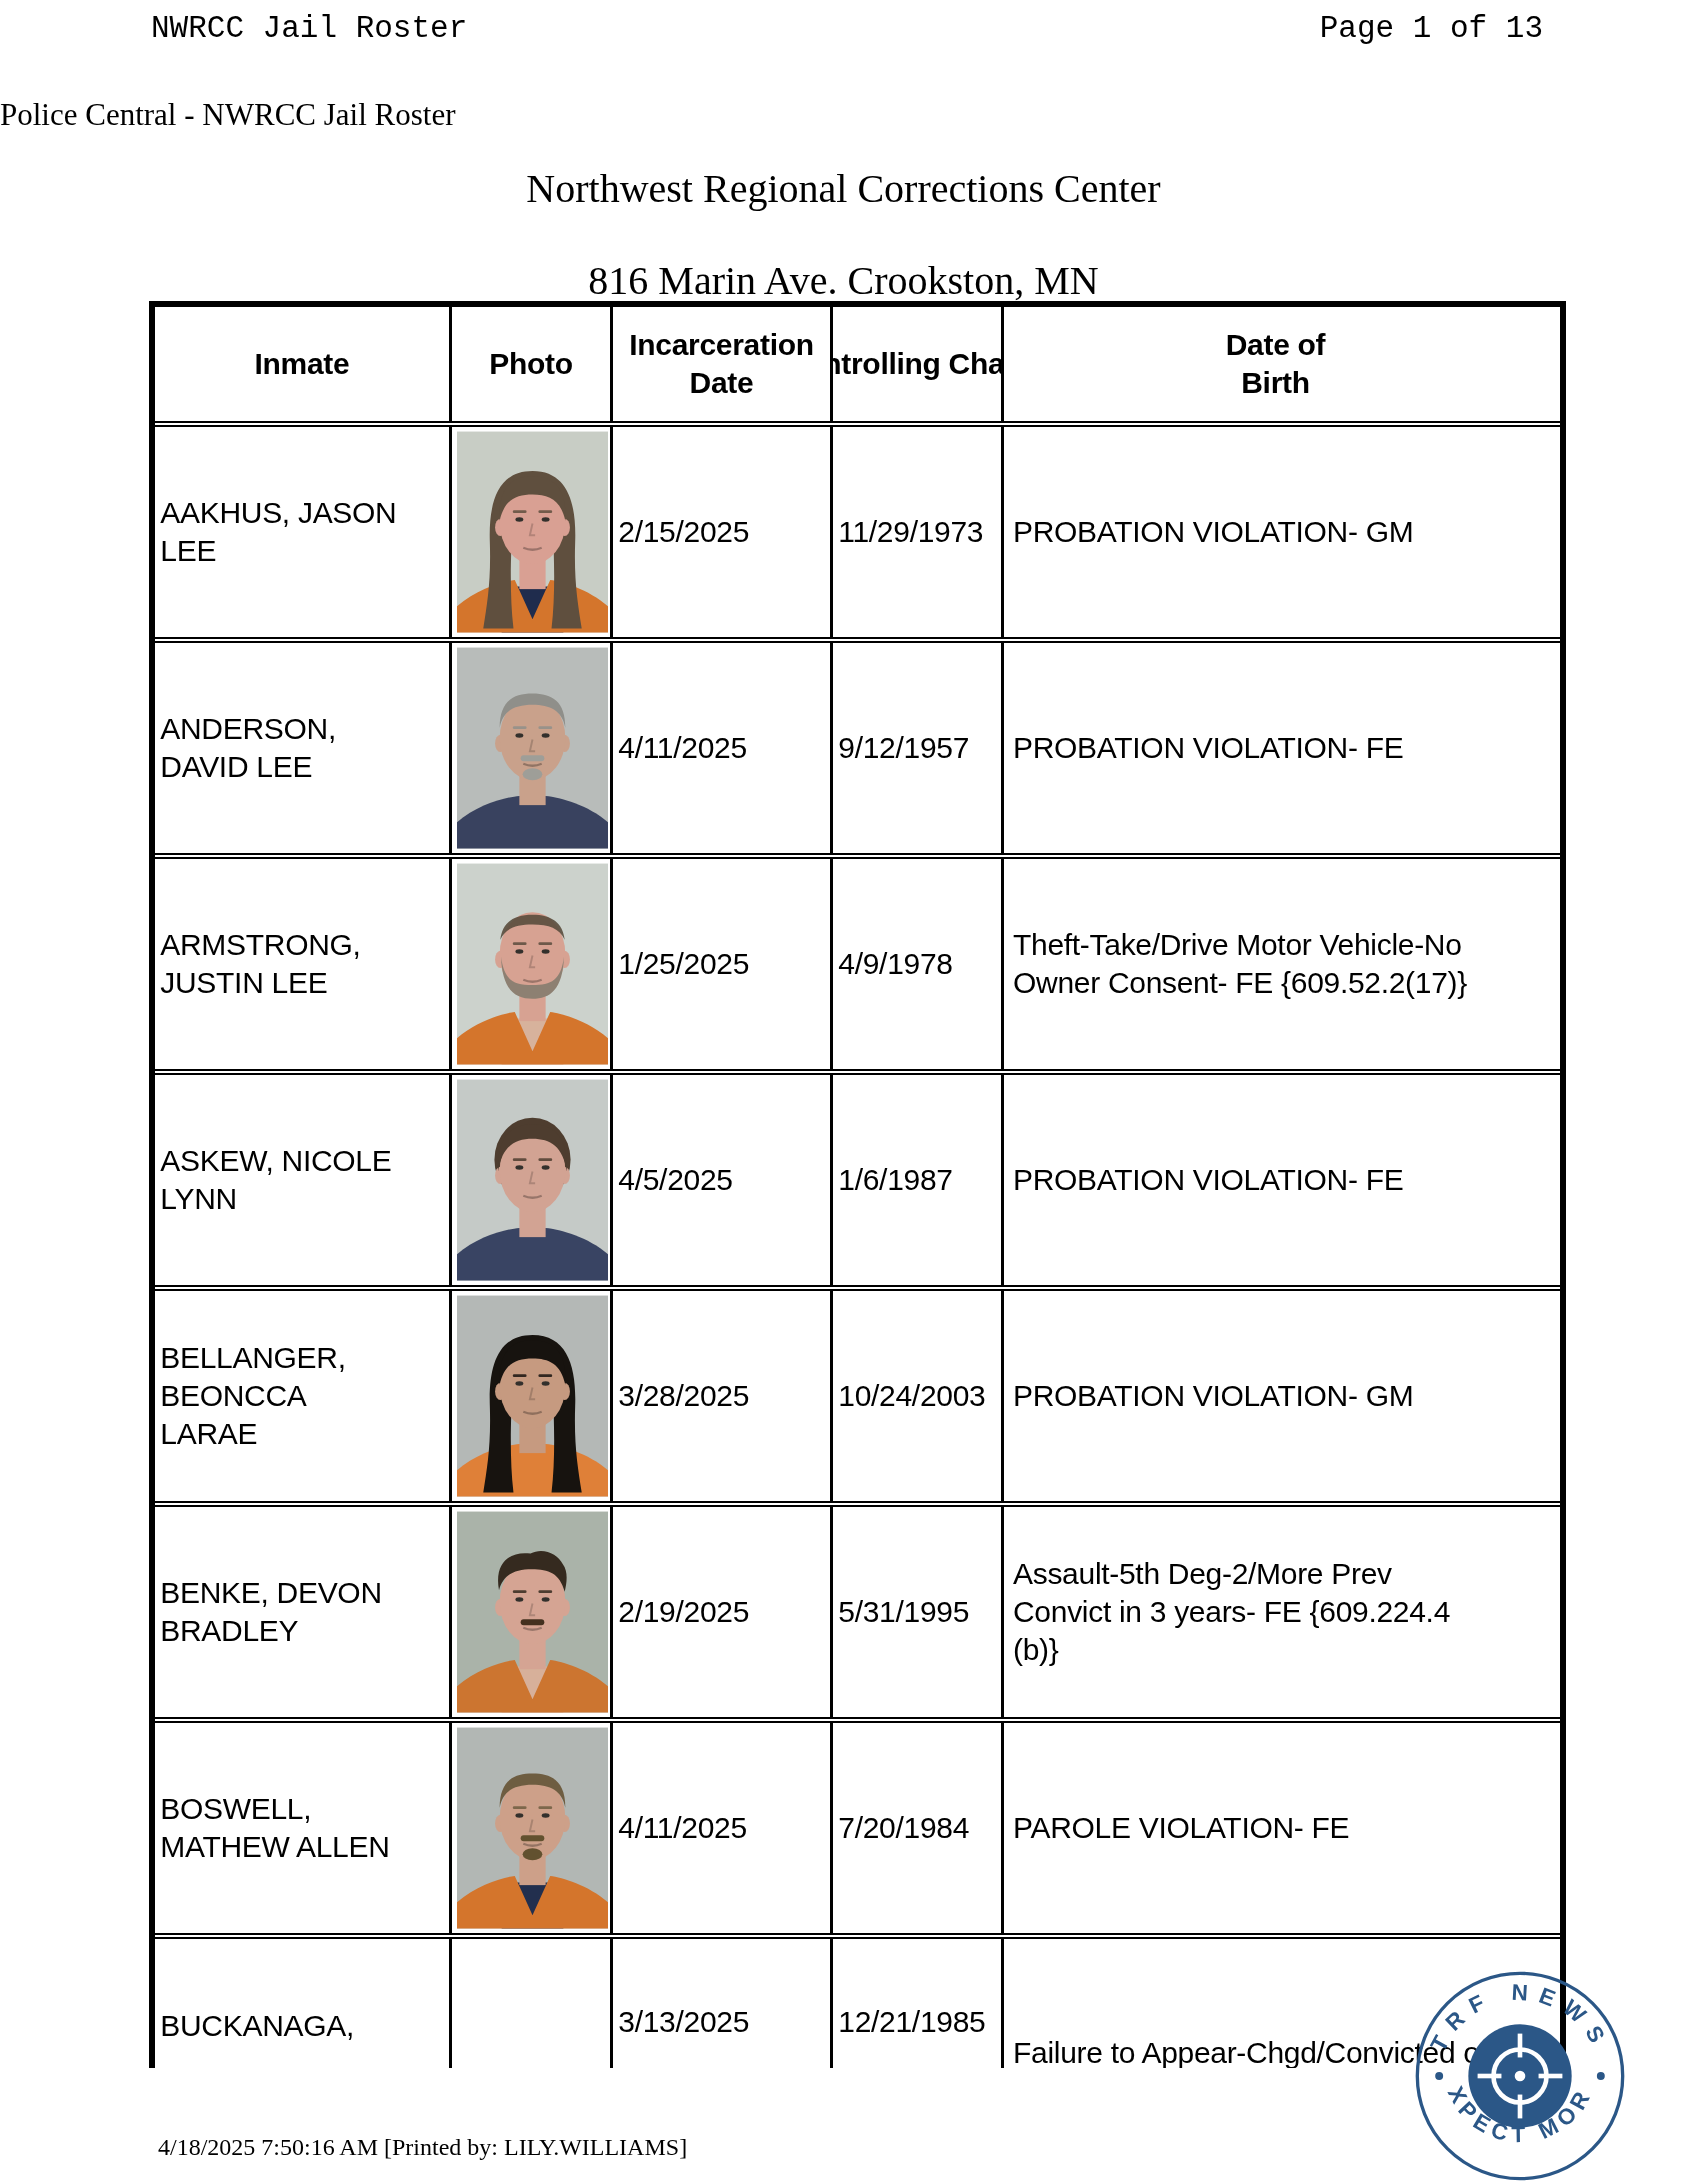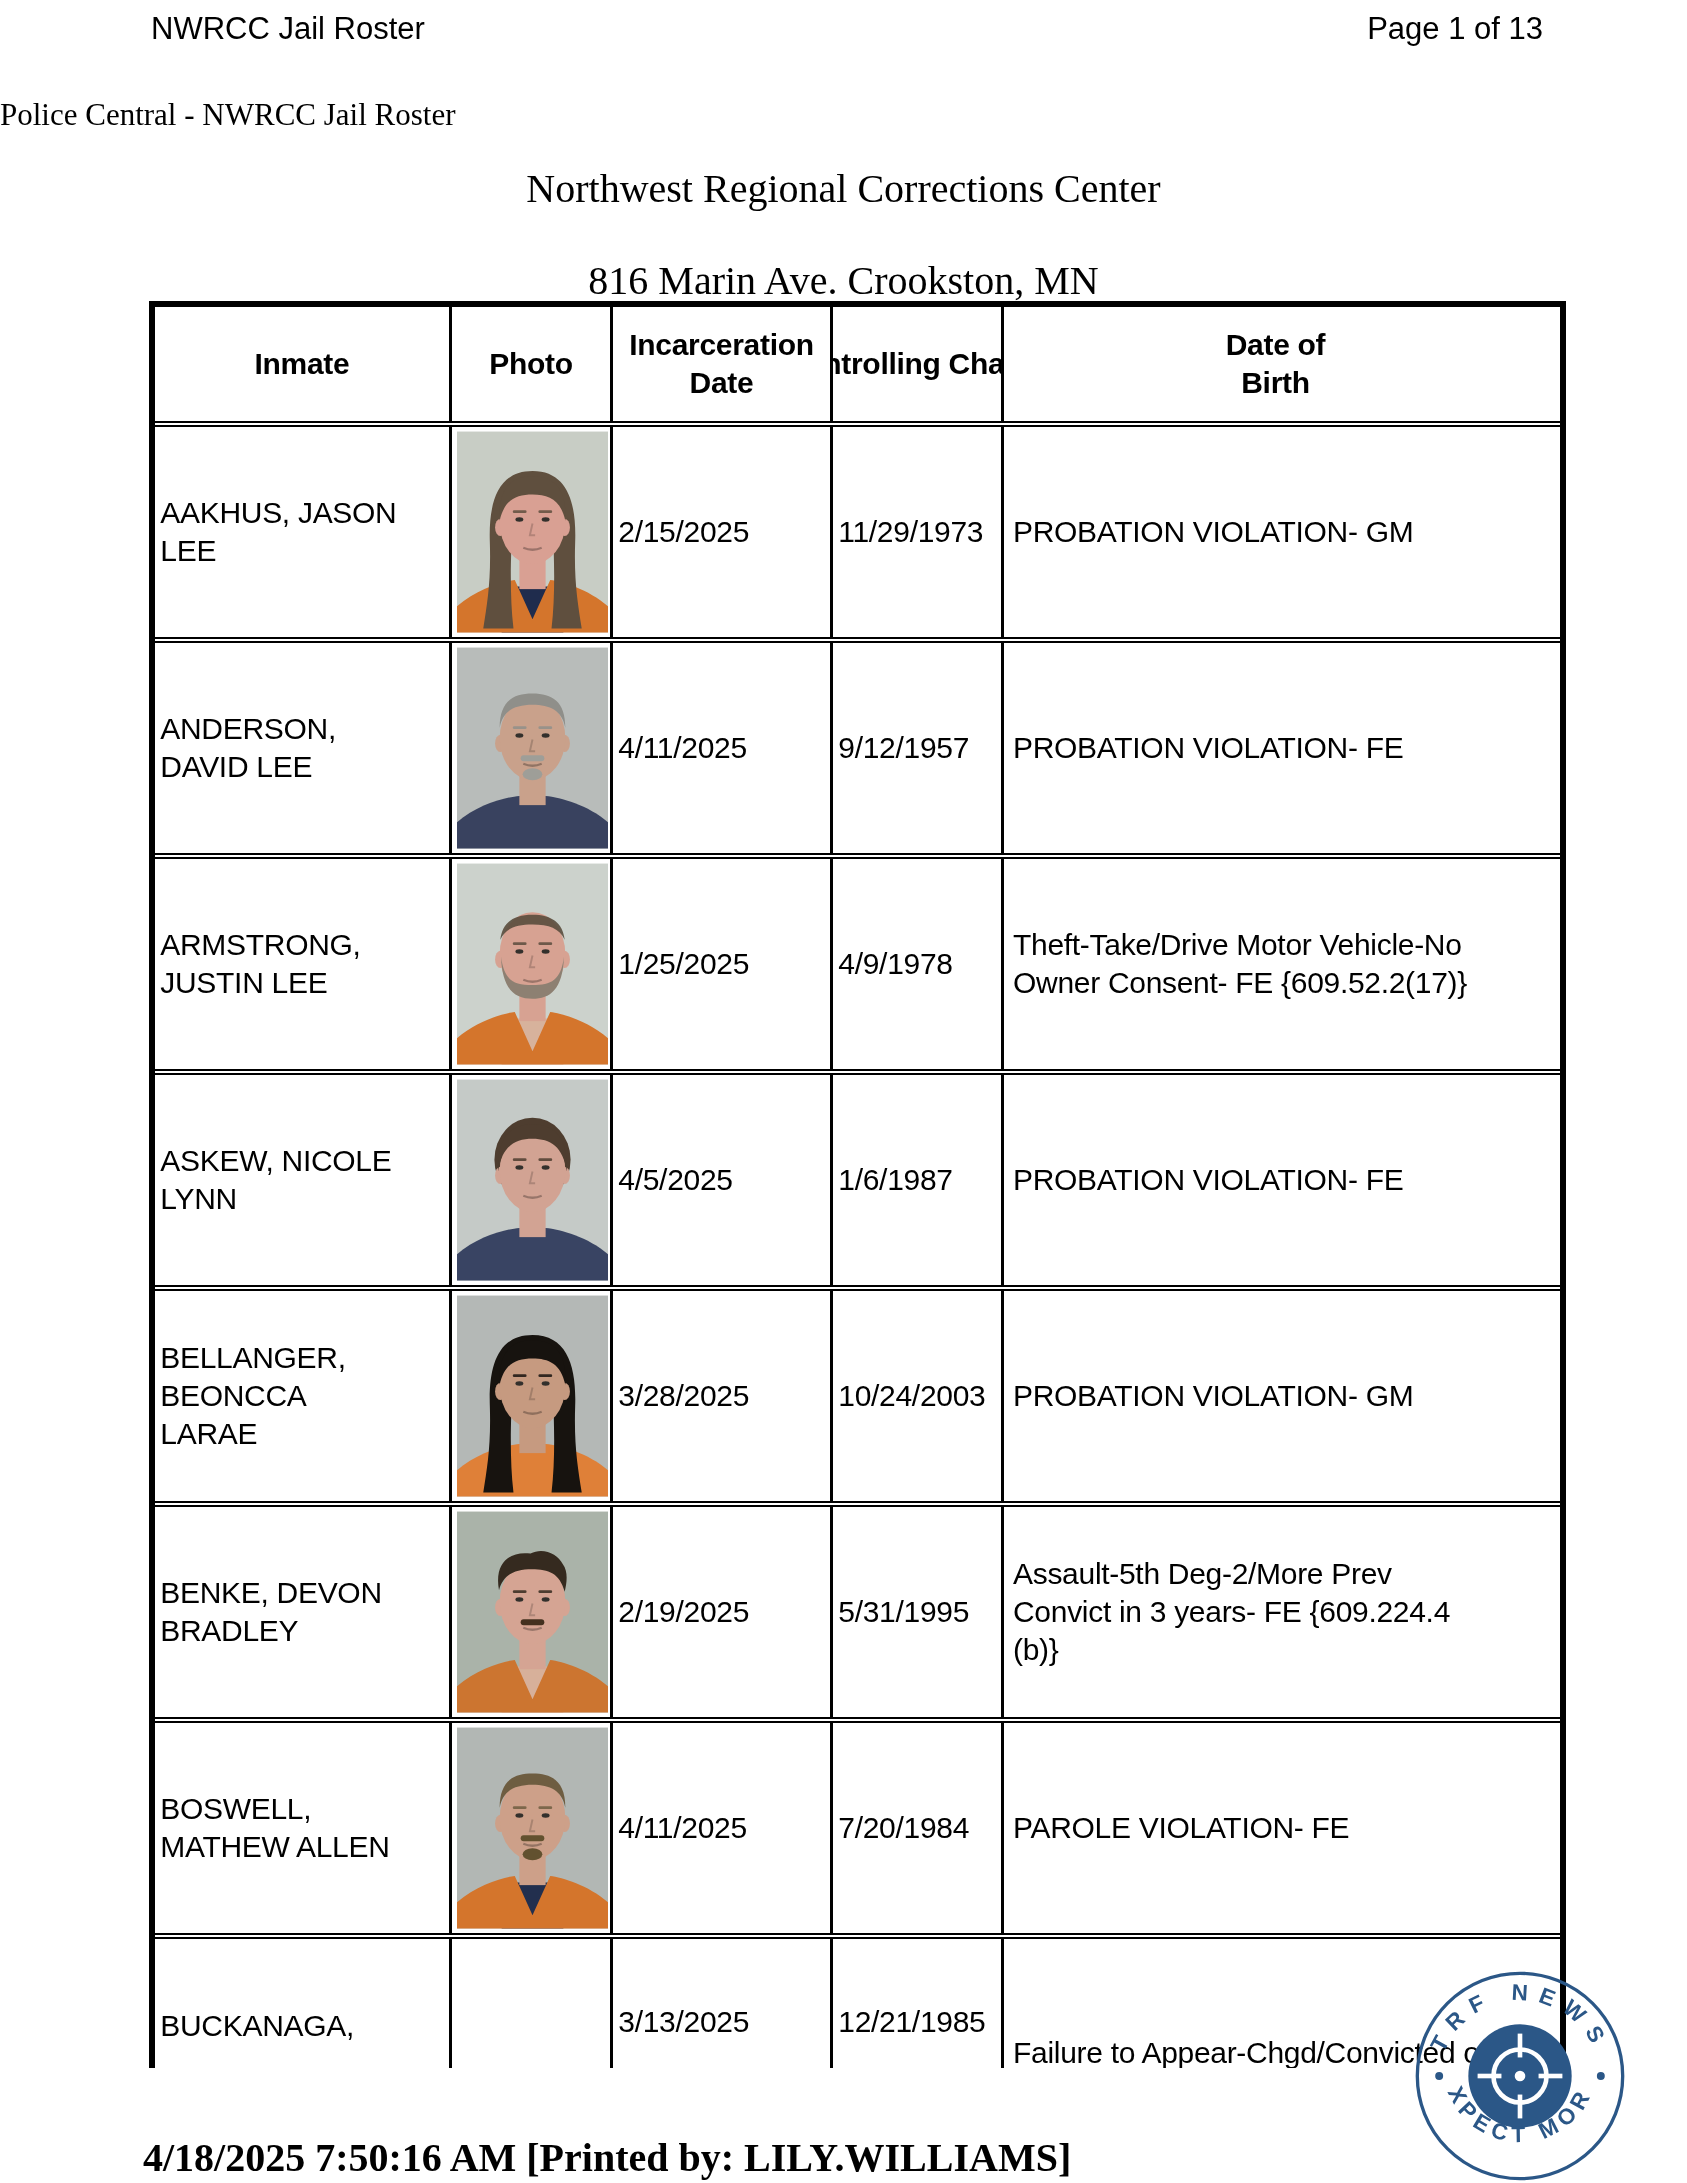--- a/index.html
+++ b/index.html
@@ -2,21 +2,21 @@
 <html style="font-size:10.6px"><head>
 <meta charset="utf-8">
 <style>
   html,body{margin:0;padding:0;background:#e8e8e8;}
   .page{
     position:relative;width:1687px;height:2183px;background:#ffffff;
     overflow:hidden;font-family:"Liberation Sans",sans-serif;color:#000;
   }
   
   .runhead{position:absolute;top:10.6px;left:151px;right:144px;display:flex;
-    justify-content:space-between;font-family:Liberation Sans, sans-serif;font-size:31px;}
+    justify-content:space-between;font-family:Liberation Mono, monospace;font-size:31px;}
   
   .t1{position:absolute;top:97px;left:0;width:100%;
       font-family:"Liberation Serif",serif;font-size:31px;}
   .t2{position:absolute;top:165px;left:0;width:100%;text-align:center;
       font-family:"Liberation Serif",serif;font-size:40px;}
   .t3{position:absolute;top:257px;left:0;width:100%;text-align:center;
       font-family:"Liberation Serif",serif;font-size:40px;}
   
   .tbl{position:absolute;left:149px;top:301px;width:1405px;
        border:6.6px solid #000;border-bottom:none;background:transparent;z-index:2;}
@@ -32,22 +32,22 @@
   .t{white-space:pre;letter-spacing:-0.3px;font-size:30px;line-height:1.26;}
   .photoc{padding:0 0 0 5.3px;align-items:center;}
   .photoc svg{display:block;}
   .chargec{padding-left:9px;}
   .clipped .cell{align-items:center;}
   .clipped .cell:nth-child(1) .t{margin-top:44px;}
   .clipped .cell:nth-child(3) .t,
   .clipped .cell:nth-child(4) .t{margin-top:36px;}
   .clipped .cell:nth-child(5) .t{margin-top:98px;}
   
-  .foot{position:absolute;left:143px;top:2134px;
-        font-family:"Liberation Serif",serif;font-size:40px;z-index:3;font-weight:bold;}
+  .foot{position:absolute;left:158px;top:2134px;
+        font-family:"Liberation Serif",serif;font-size:24px;z-index:3;}
   
   .wm{position:absolute;left:1414px;top:1970px;width:212px;height:212px;z-index:10;}
   .wmtop{font-family:"Liberation Sans",sans-serif;font-weight:bold;font-size:34px;
          letter-spacing:15px;}
   .wmbot{font-family:"Liberation Sans",sans-serif;font-weight:bold;font-size:34px;
          letter-spacing:9px;}
 </style>
 </head>
 <body>
 

